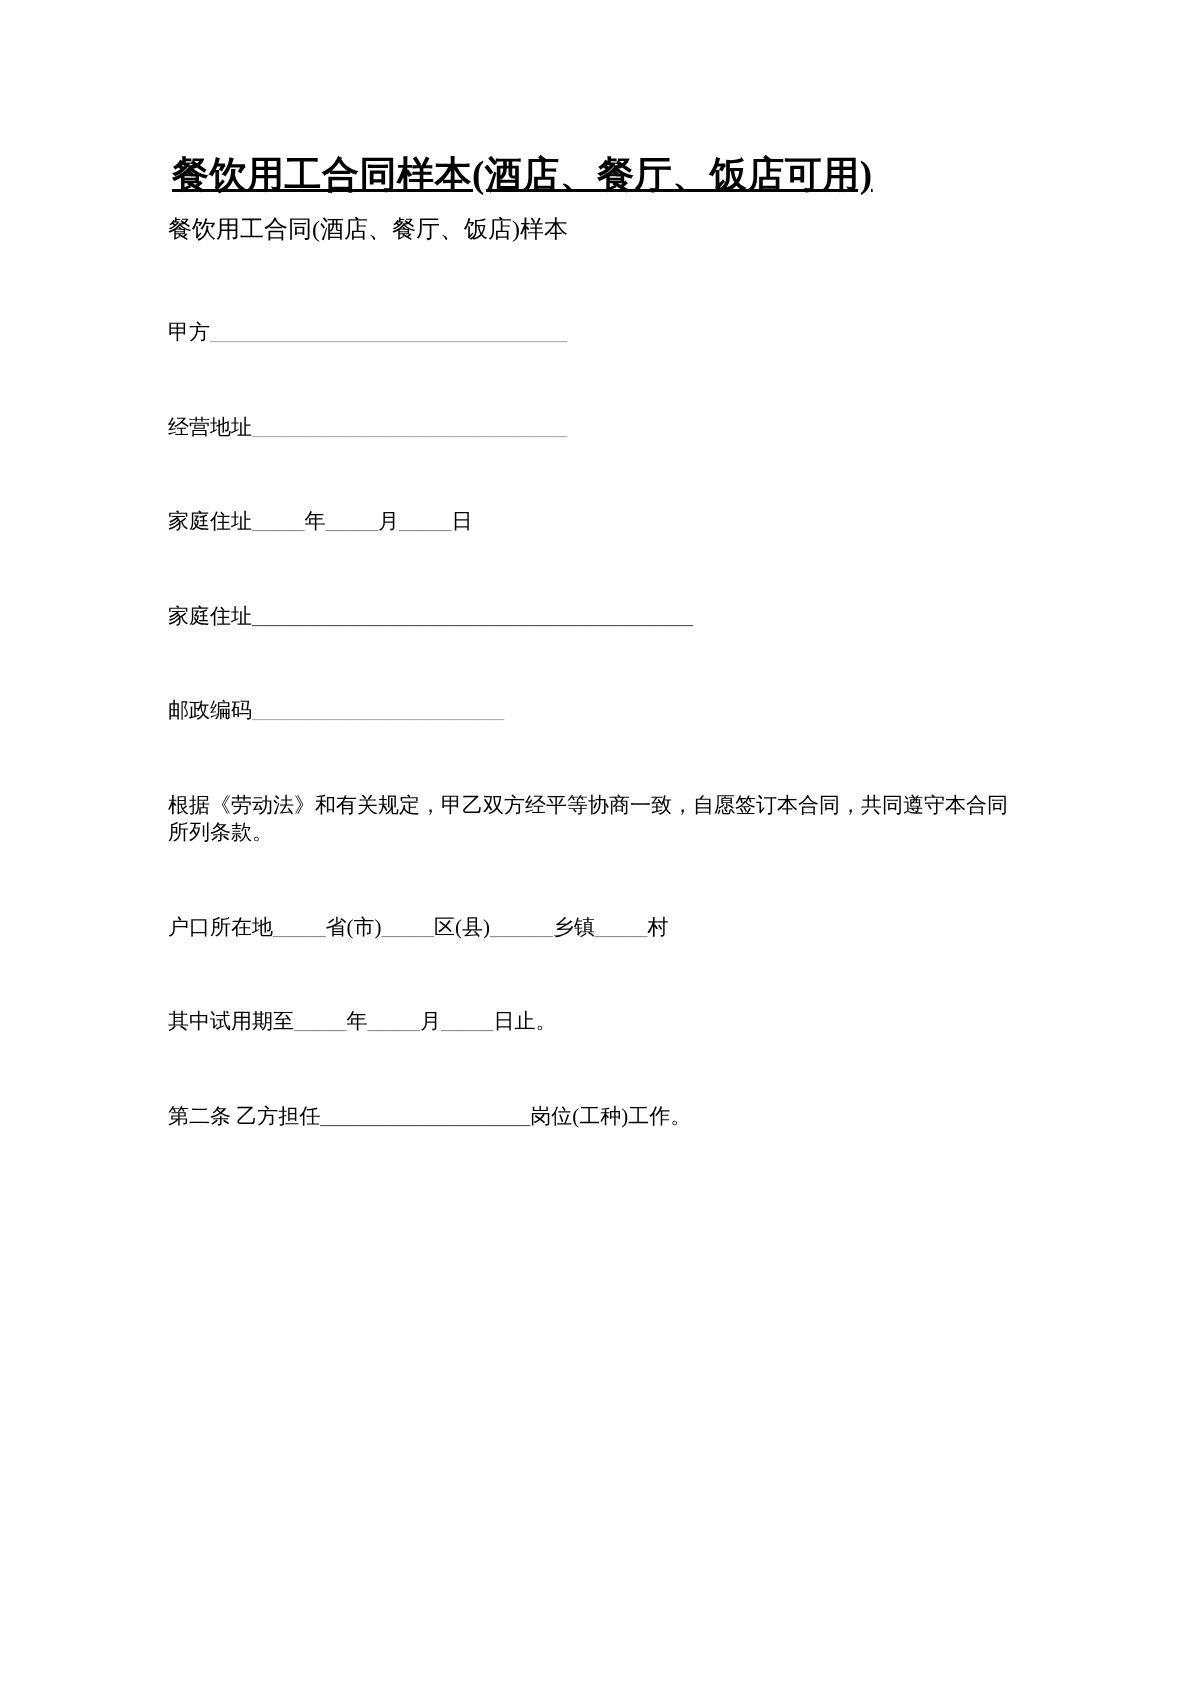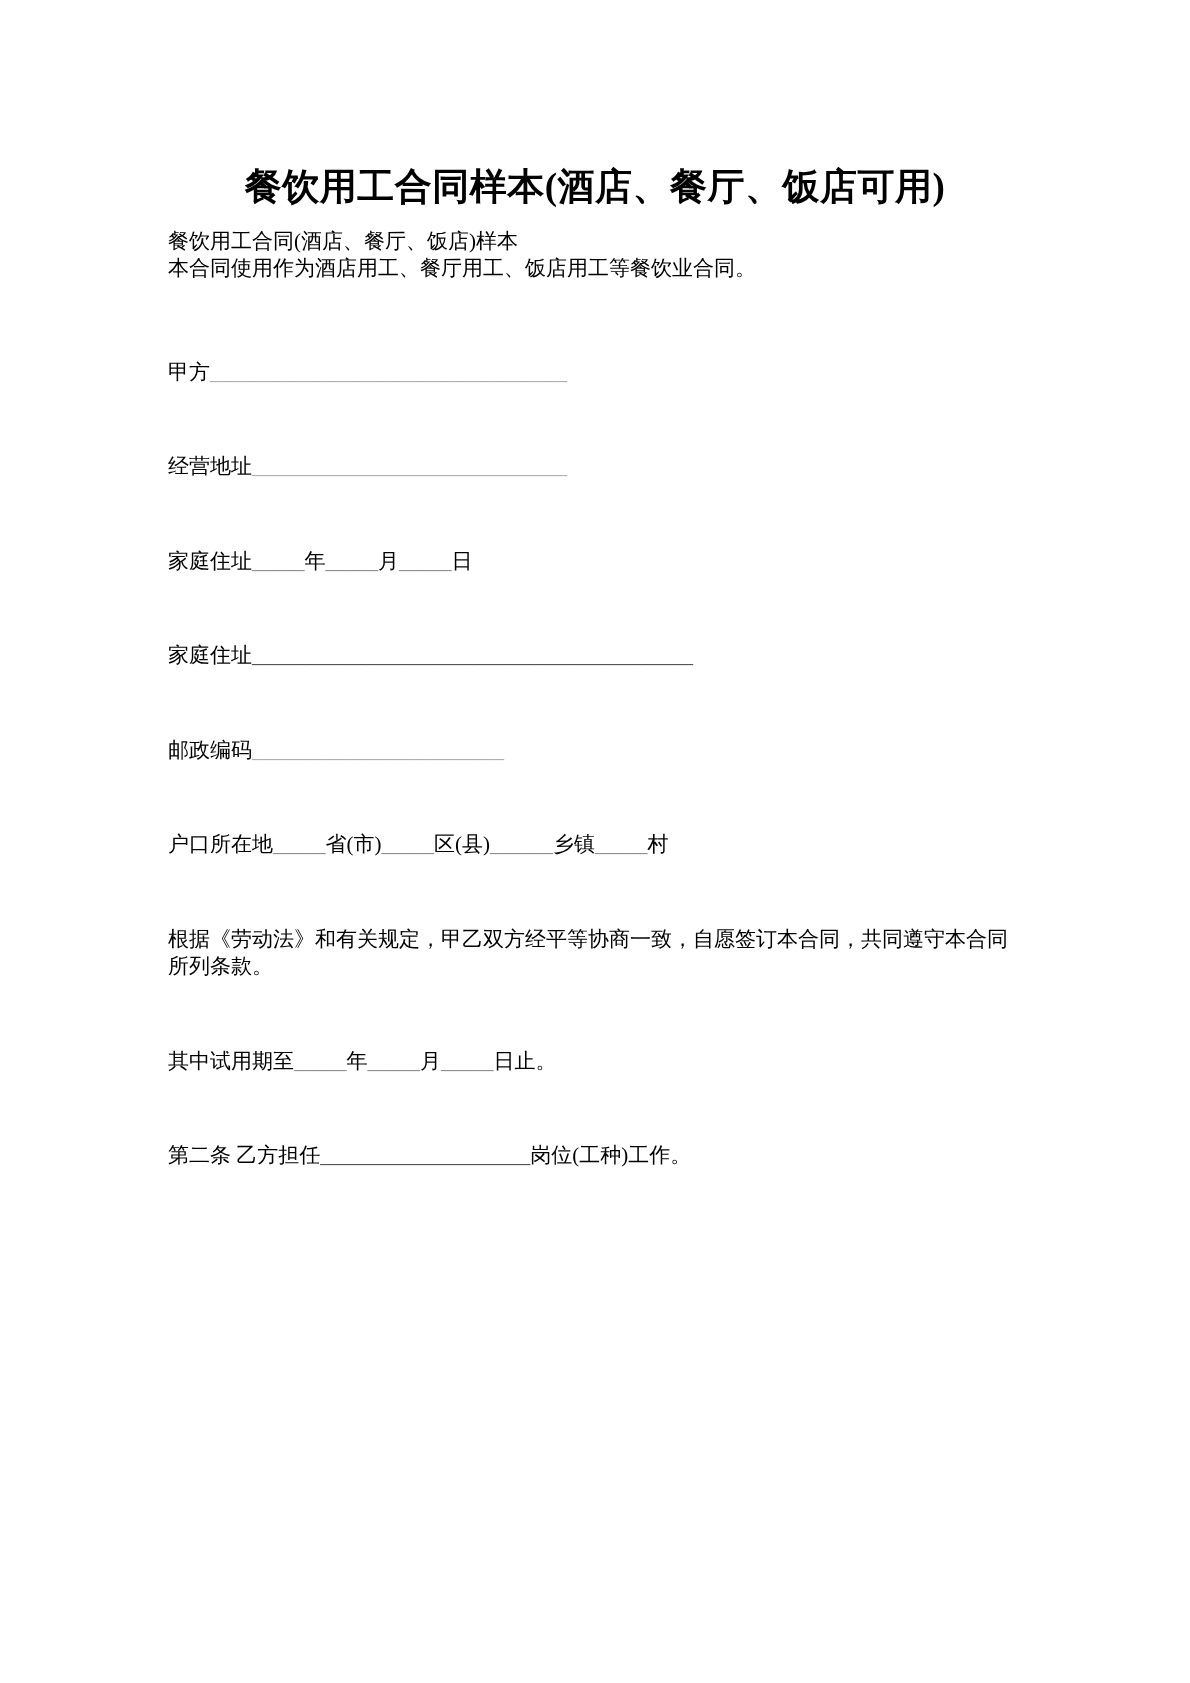--- a/index.html
+++ b/index.html
@@ -14,27 +14,27 @@
   .page {
     box-sizing: border-box;
     width: 1190px;
     height: 1683px;
     padding: 146px 168px 0 168px;
   }
   .title {
     font-size: 37px;
     font-weight: 700;
     line-height: 1.35;
-    text-align: center;
-    margin: 16px;
+    margin: 4px;
     white-space: nowrap;
     letter-spacing: 0.5px;
+    text-decoration: underline;
   }
   .subtitle {
-    font-size: 21px;
+    font-size: 24px;
     line-height: 27.5px;
     margin: 16px 0 0 0;
   }
   .para {
     font-size: 21px;
     line-height: 27.5px;
     margin: 67px 0 0 0;
     white-space: pre-wrap;
   }
   .para.first { margin-top: 76px; }
@@ -43,36 +43,36 @@
   .u-mid   { color: var(--ul-mid, #8a8a8a); margin-top: 24px; }
   .u-dark  { color: var(--ul-dark, #4a4a4a); }
 </style>
 </head>
 <body style="color: rgb(0, 0, 0); background: rgb(255, 255, 255);">
 
 <div class="page">
 
   <h1 class="title">餐饮用工合同样本(酒店、餐厅、饭店可用)</h1>
 
-  <p class="subtitle"><span>餐饮用工合同(酒店、餐厅、饭店)样本</span><br><span>本合同使用作为酒店用工、餐厅用工、饭店用工等餐饮业合同。</span></p>
+  <p class="subtitle"><span>餐饮用工合同(酒店、餐厅、饭店)样本</span><br></p>
 
   <p class="para first"><span>甲方</span><span class="u u-light">__________________________________</span></p>
 
   <p class="para"><span>经营地址</span><span class="u u-light">______________________________</span></p>
 
 
   <p class="para"><span>家庭住址</span><span class="u u-mid">_____</span><span>年</span><span class="u u-mid">_____</span><span>月</span><span class="u u-mid">_____</span><span>日</span></p>
 
   <p class="para"><span>家庭住址</span><span class="u u-dark">__________________________________________</span></p>
 
   <p class="para"><span>邮政编码</span><span class="u u-light">________________________</span></p>
 
+  <p class="para">根据《劳动法》和有关规定，甲乙双方经平等协商一致，自愿签订本合同，共同遵守本合同所列条款。</p>
+
   <p class="para"><span>户口所在地</span><span class="u u-mid">_____</span><span>省(市)</span><span class="u u-mid">_____</span><span>区(县)</span><span class="u u-mid">______</span><span>乡镇</span><span class="u u-mid">_____</span><span>村</span></p>
-
-  <p class="para">根据《劳动法》和有关规定，甲乙双方经平等协商一致，自愿签订本合同，共同遵守本合同所列条款。</p>
 
 
   <p class="para"><span>其中试用期至</span><span class="u u-mid">_____</span><span>年</span><span class="u u-mid">_____</span><span>月</span><span class="u u-mid">_____</span><span>日止。</span></p>
 
 
   <p class="para"><span>第二条 乙方担任</span><span class="u u-dark">____________________</span><span>岗位(工种)工作。</span></p>
 
 </div>
 
 </body></html>

